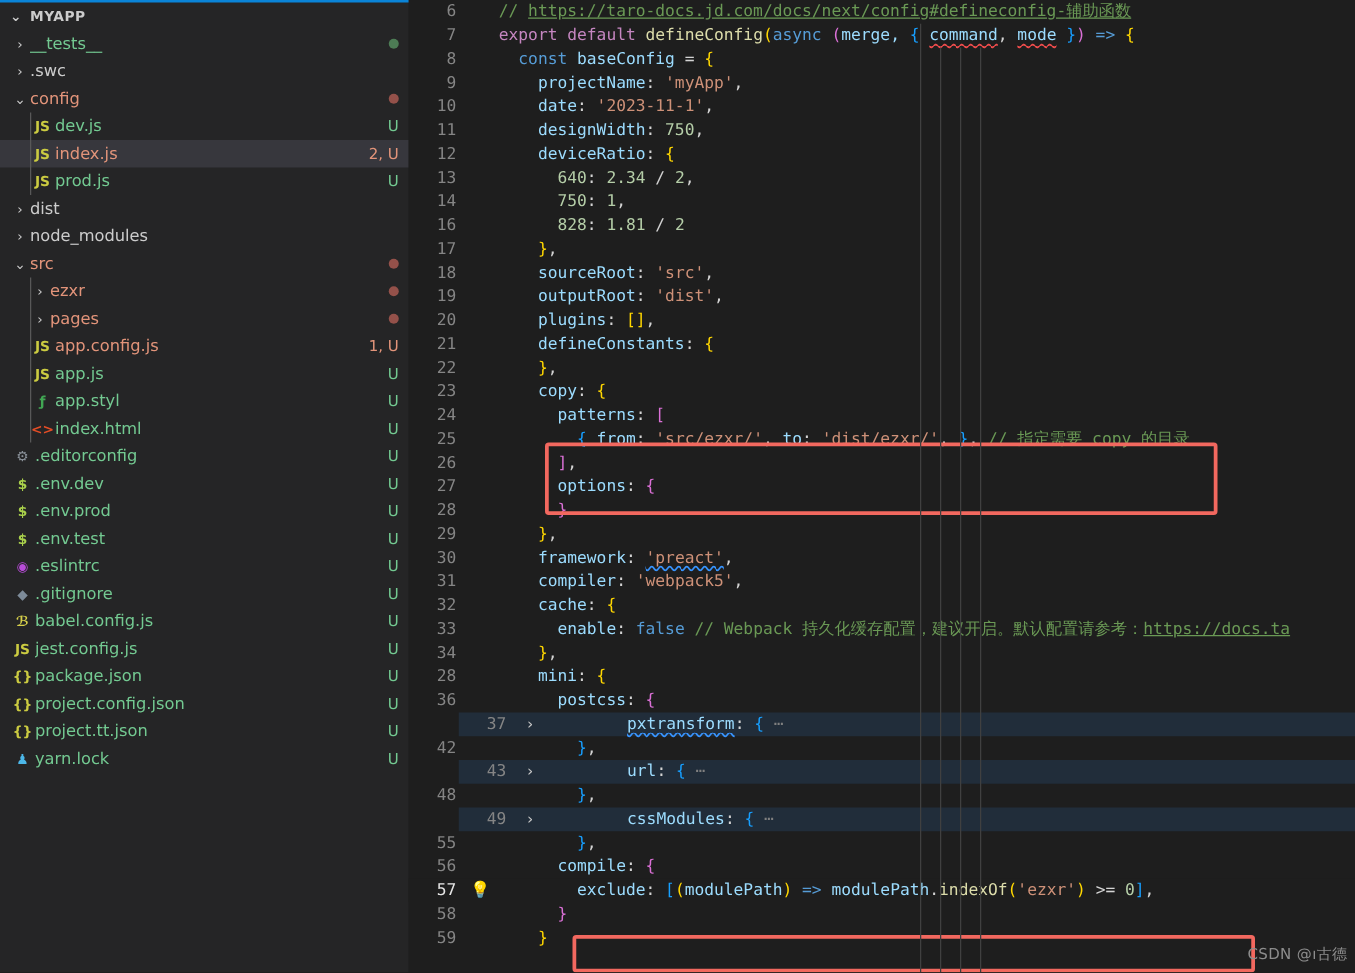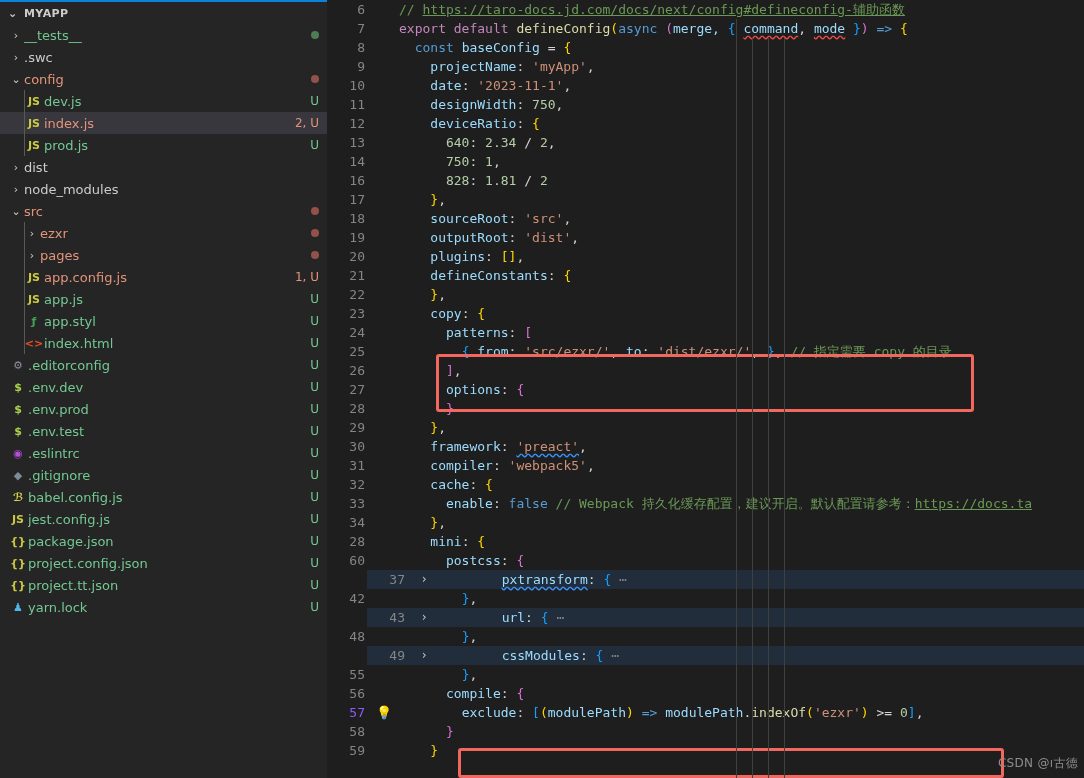--- a/index.html
+++ b/index.html
@@ -99,21 +99,21 @@
     position: relative; height: 19px; display: flex; align-items: center;
     white-space: pre;
   }
   .cl.folded { background: #212d3a; margin-left: 40px; }
   .cl.current { background: #1e1e1e; }
   .ln {
     width: 42px; flex: 0 0 42px; text-align: right;
     color: #858585; font-size: 13px; padding-right: 4px;
     font-family: "DejaVu Sans Mono", monospace;
   }
-  .ln.active { color: #8b5cf6; }
+  .ln.active { color: #e5e5e5; }
   .gut {
     width: 30px; flex: 0 0 30px; text-align: center;
     color: #c5c5c5; font-size: 11px; line-height: 19px;
   }
   .gut .fold { color:#c5c5c5; font-size:12px; }
   .bulb { color:#ffcc00; font-size: 13px; }
   .code {
     flex: 1 1 auto; position: relative;
     font-family: "DejaVu Sans Mono", monospace;
     font-size: 13px; white-space: pre;
@@ -357,21 +357,21 @@
         <div class="cl"><span class="ln">26</span><span class="gut"></span><span class="code"><span class="t-pun">      </span><span class="t-br2">]</span><span class="t-pun">,</span></span></div>
         <div class="cl"><span class="ln">27</span><span class="gut"></span><span class="code"><span class="t-pun">      </span><span class="t-prop">options</span><span class="t-pun">: </span><span class="t-br2">{</span></span></div>
         <div class="cl"><span class="ln">28</span><span class="gut"></span><span class="code"><span class="t-pun">      </span><span class="t-br2">}</span></span></div>
         <div class="cl"><span class="ln">29</span><span class="gut"></span><span class="code"><span class="t-pun">    </span><span class="t-br1">}</span><span class="t-pun">,</span></span></div>
         <div class="cl"><span class="ln">30</span><span class="gut"></span><span class="code"><span class="t-pun">    </span><span class="t-prop">framework</span><span class="t-pun">: </span><span class="t-str sq-b">'preact'</span><span class="t-pun">,</span></span></div>
         <div class="cl"><span class="ln">31</span><span class="gut"></span><span class="code"><span class="t-pun">    </span><span class="t-prop">compiler</span><span class="t-pun">: </span><span class="t-str">'webpack5'</span><span class="t-pun">,</span></span></div>
         <div class="cl"><span class="ln">32</span><span class="gut"></span><span class="code"><span class="t-pun">    </span><span class="t-prop">cache</span><span class="t-pun">: </span><span class="t-br1">{</span></span></div>
         <div class="cl"><span class="ln">33</span><span class="gut"></span><span class="code"><span class="t-pun">      </span><span class="t-prop">enable</span><span class="t-pun">: </span><span class="t-blue">false</span><span class="t-pun"> </span><span class="t-com">// Webpack 持久化缓存配置，建议开启。默认配置请参考：</span><span class="t-link">https://docs.ta</span></span></div>
         <div class="cl"><span class="ln">34</span><span class="gut"></span><span class="code"><span class="t-pun">    </span><span class="t-br1">}</span><span class="t-pun">,</span></span></div>
         <div class="cl"><span class="ln">28</span><span class="gut"></span><span class="code"><span class="t-pun">    </span><span class="t-prop">mini</span><span class="t-pun">: </span><span class="t-br1">{</span></span></div>
-        <div class="cl"><span class="ln">60</span><span class="gut"></span><span class="code"><span class="t-pun">      </span><span class="t-prop">postcss</span><span class="t-pun">: </span><span class="t-br2">{</span></span></div>
+        <div class="cl"><span class="ln">36</span><span class="gut"></span><span class="code"><span class="t-pun">      </span><span class="t-prop">postcss</span><span class="t-pun">: </span><span class="t-br2">{</span></span></div>
         <div class="cl folded"><span class="ln">37</span><span class="gut"><span class="fold">›</span></span><span class="code"><span class="t-pun">        </span><span class="t-prop sq-b">pxtransform</span><span class="t-pun">: </span><span class="t-br3">{ </span><span class="fold-dots">⋯</span></span></div>
         <div class="cl"><span class="ln">42</span><span class="gut"></span><span class="code"><span class="t-pun">        </span><span class="t-br3">}</span><span class="t-pun">,</span></span></div>
         <div class="cl folded"><span class="ln">43</span><span class="gut"><span class="fold">›</span></span><span class="code"><span class="t-pun">        </span><span class="t-prop">url</span><span class="t-pun">: </span><span class="t-br3">{ </span><span class="fold-dots">⋯</span></span></div>
         <div class="cl"><span class="ln">48</span><span class="gut"></span><span class="code"><span class="t-pun">        </span><span class="t-br3">}</span><span class="t-pun">,</span></span></div>
         <div class="cl folded"><span class="ln">49</span><span class="gut"><span class="fold">›</span></span><span class="code"><span class="t-pun">        </span><span class="t-prop">cssModules</span><span class="t-pun">: </span><span class="t-br3">{ </span><span class="fold-dots">⋯</span></span></div>
         <div class="cl"><span class="ln">55</span><span class="gut"></span><span class="code"><span class="t-pun">        </span><span class="t-br3">}</span><span class="t-pun">,</span></span></div>
         <div class="cl"><span class="ln">56</span><span class="gut"></span><span class="code"><span class="t-pun">      </span><span class="t-prop">compile</span><span class="t-pun">: </span><span class="t-br2">{</span></span></div>
         <div class="cl current"><span class="ln active">57</span><span class="gut"><span class="bulb">💡</span></span><span class="code"><span class="t-pun">        </span><span class="t-prop">exclude</span><span class="t-pun">: </span><span class="t-br3">[</span><span class="t-br1">(</span><span class="t-var">modulePath</span><span class="t-br1">)</span><span class="t-op"> =&gt; </span><span class="t-var">modulePath</span><span class="t-pun">.</span><span class="t-fn">indexOf</span><span class="t-br1">(</span><span class="t-str">'ezxr'</span><span class="t-br1">)</span><span class="t-pun"> &gt;= </span><span class="t-num">0</span><span class="t-br3">]</span><span class="t-pun">,</span></span></div>
         <div class="cl"><span class="ln">58</span><span class="gut"></span><span class="code"><span class="t-pun">      </span><span class="t-br2">}</span></span></div>
         <div class="cl"><span class="ln">59</span><span class="gut"></span><span class="code"><span class="t-pun">    </span><span class="t-br1">}</span></span></div>

